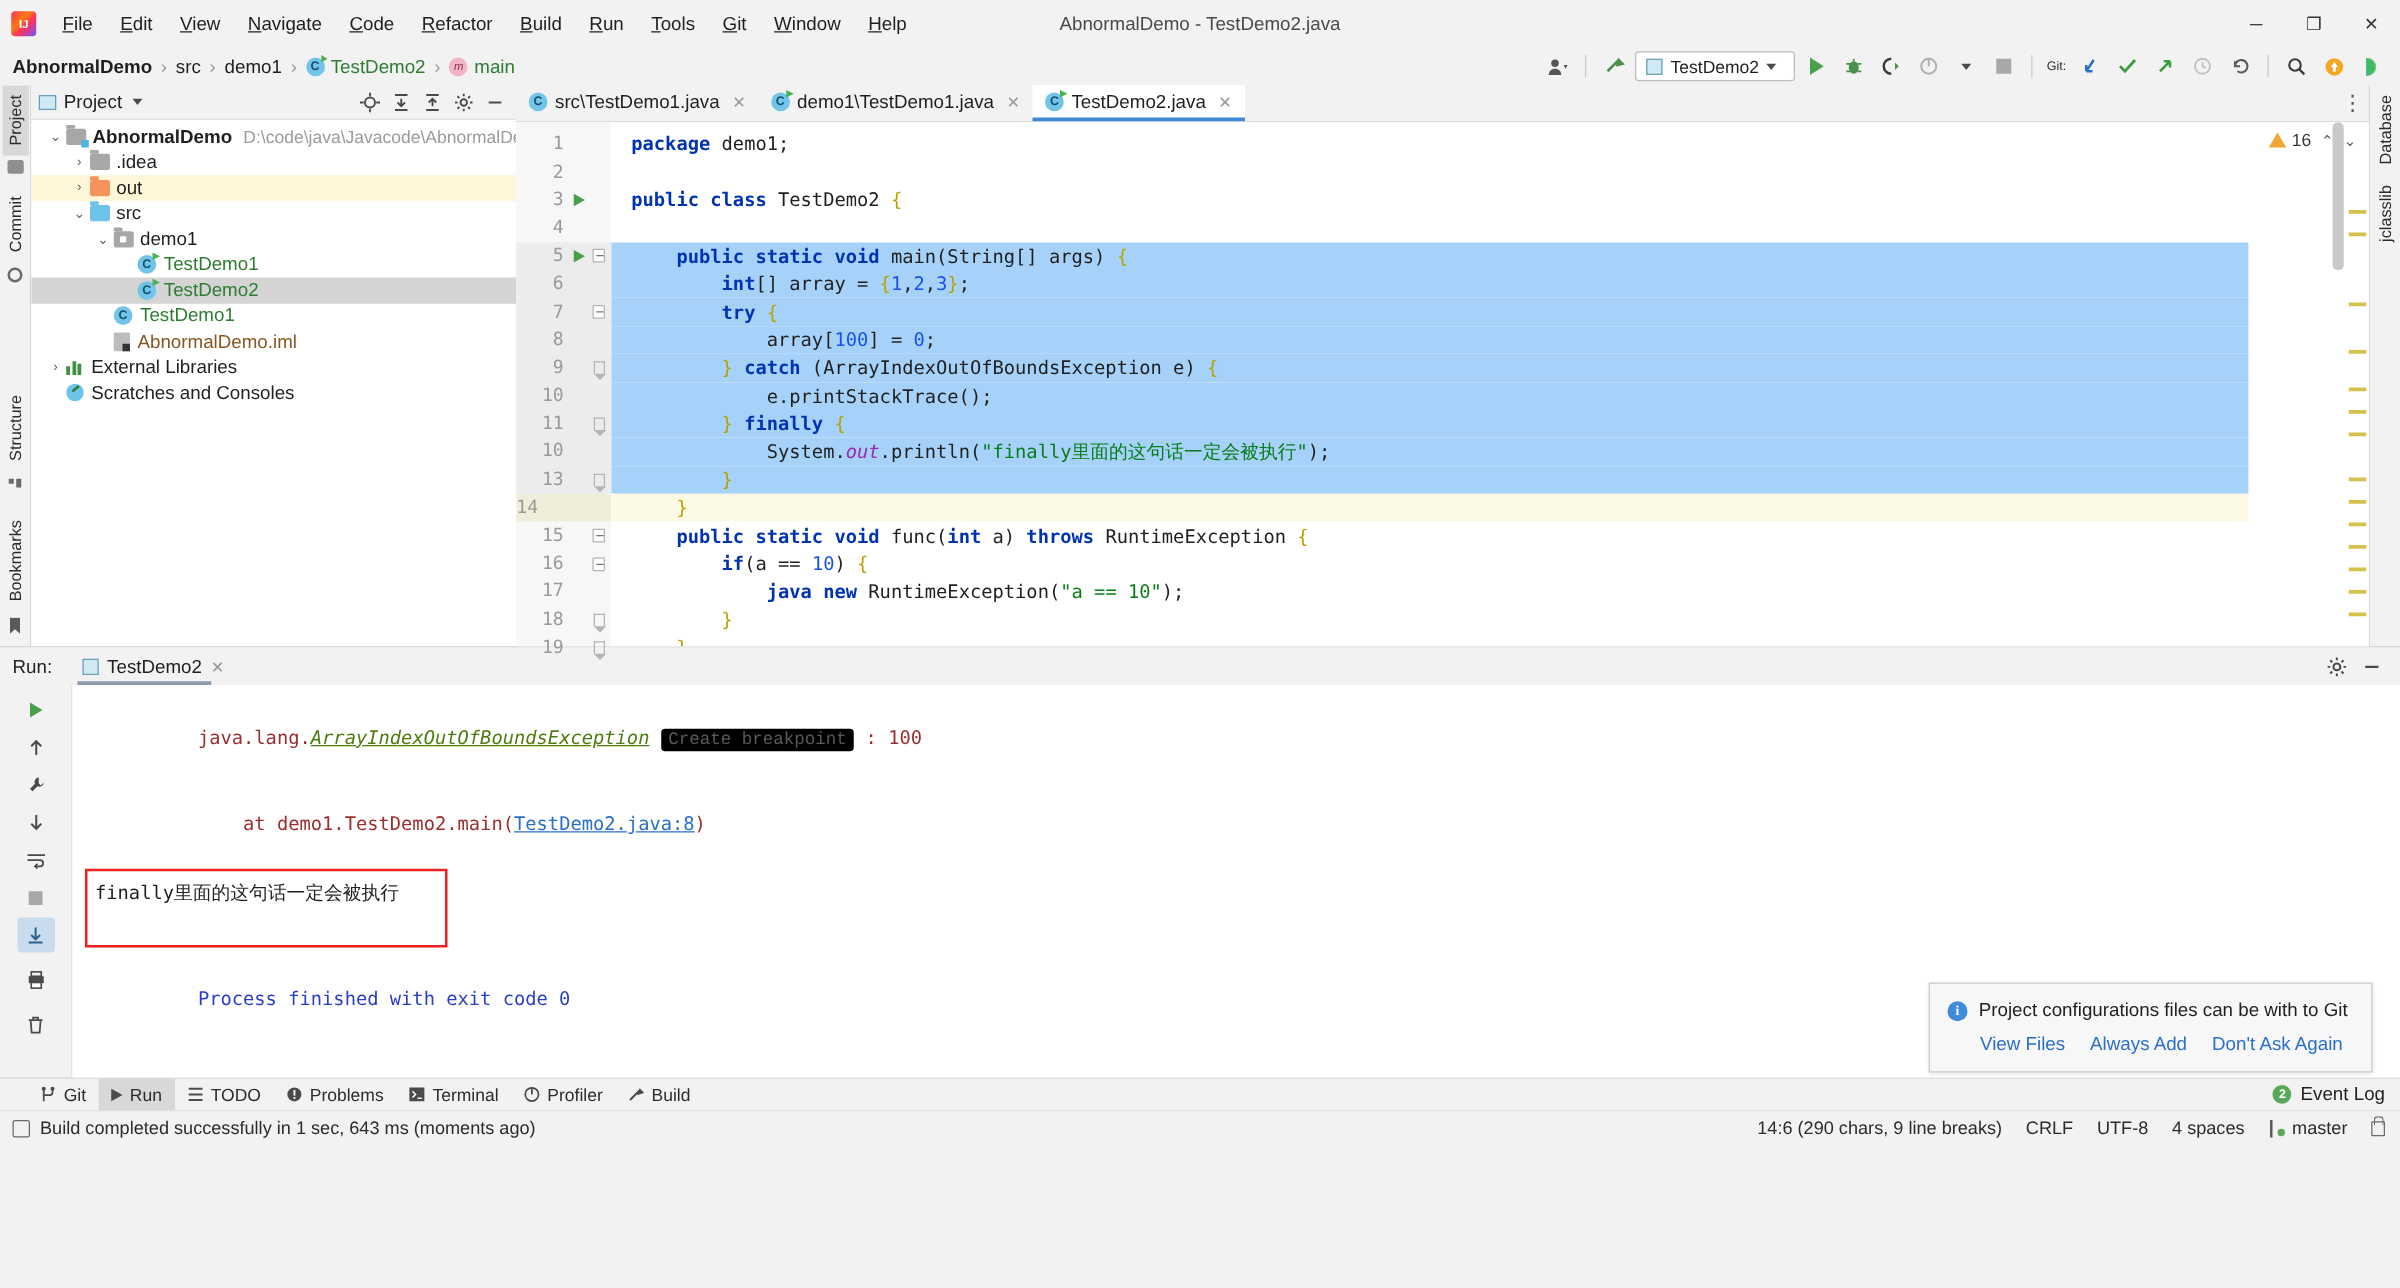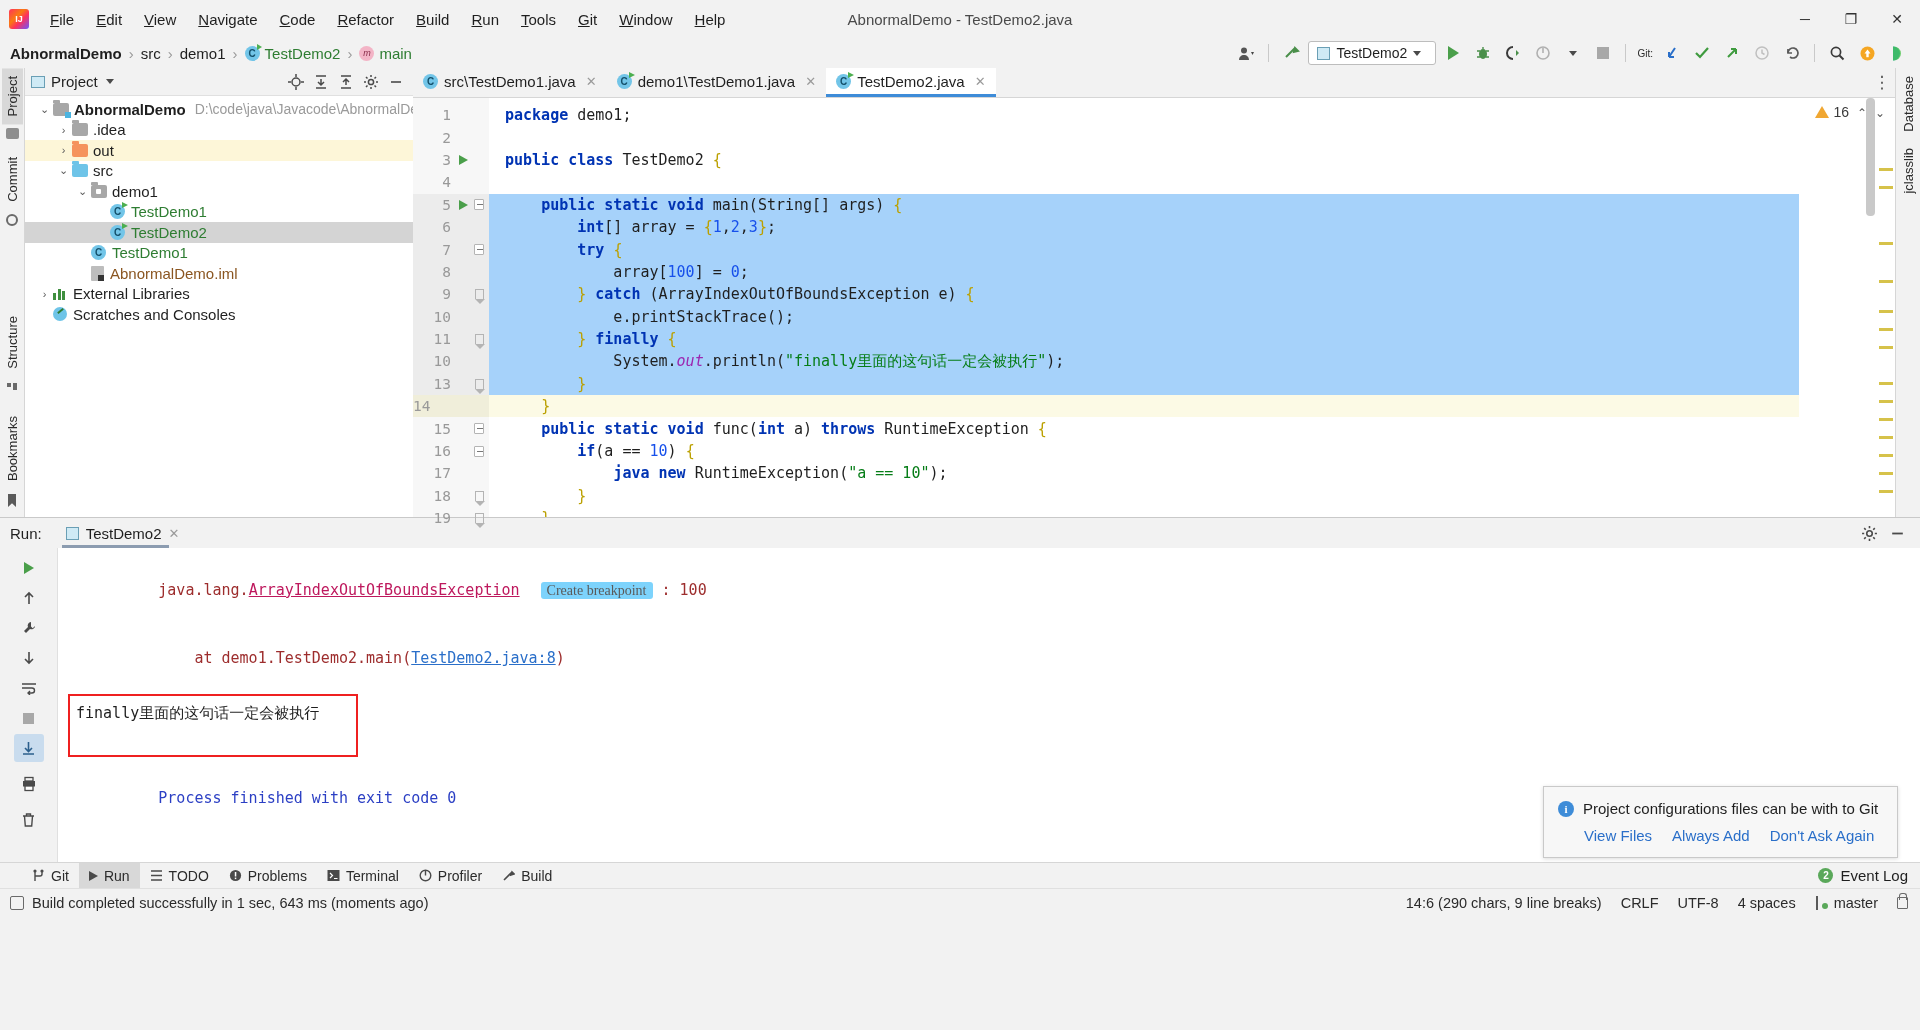--- a/index.html
+++ b/index.html
@@ -239,22 +239,22 @@
     align-items:center; padding-top: 6px; gap: 2px; border-right: 1px solid #e0e0e0;
   }
   .rtbtn { width:30px;height:28px;display:flex;align-items:center;justify-content:center;cursor:default;color:#4a4a4a;font-size:15px; }
   .console {
     flex:1; background:#fff; padding: 8px 0 0 10px; font-family:"DejaVu Sans Mono", monospace;
     font-size:15px; line-height: 22.5px; position: relative; overflow:hidden;
   }
   .cl { white-space: pre; }
   .cmd-line { background:#e8f5e0; display:inline-block; padding: 0 2px; color:#1f1f1f; }
   .exc { color:#9d2d2d; }
-  .exc-link { color:#be185d; text-decoration: underline; }
-  .chip { background:#7dd3fc; color:#5a5a5a; padding:1px 6px; border-radius:3px; font-size:14px; font-family:Liberation Serif, serif;margin-left:12px;}
+  .exc-link { color:#4d7c0f; text-decoration: underline; font-style: italic; }
+  .chip { background:#000000; color:#5a5a5a; padding:1px 6px; border-radius:3px; font-size:14px; font-family:Liberation Mono, monospace;}
   .num-red { color:#9d2d2d; }
   .filelink { color:#2a6fc9; text-decoration: underline; }
   .redbox {
     display:inline-block; border: 2.5px solid #ef2020; padding: 6px 10px 30px 6px; margin-top: 2px;
     min-width: 290px;
   }
   .exitline { color:#2b3fc4; }
 
   
   .notif {

